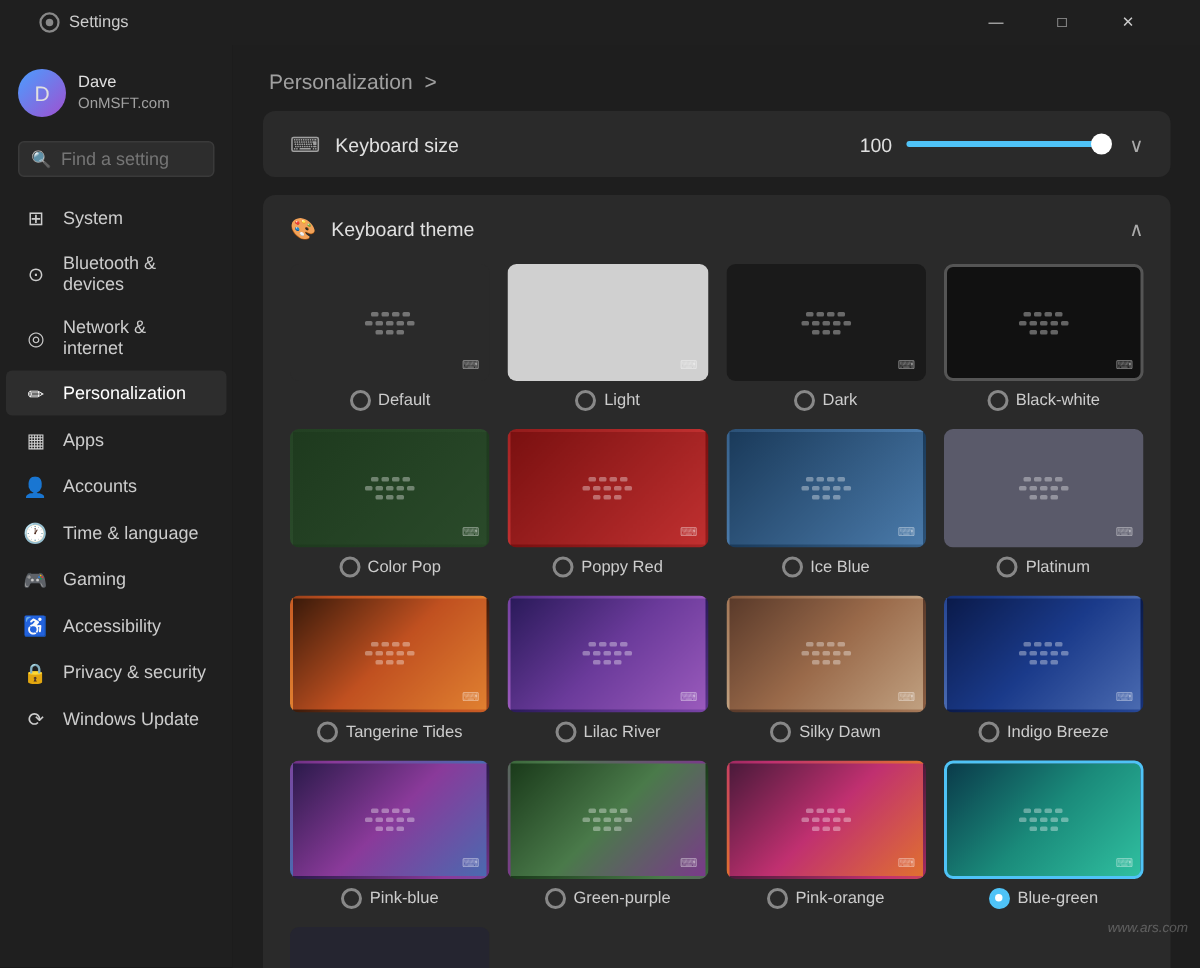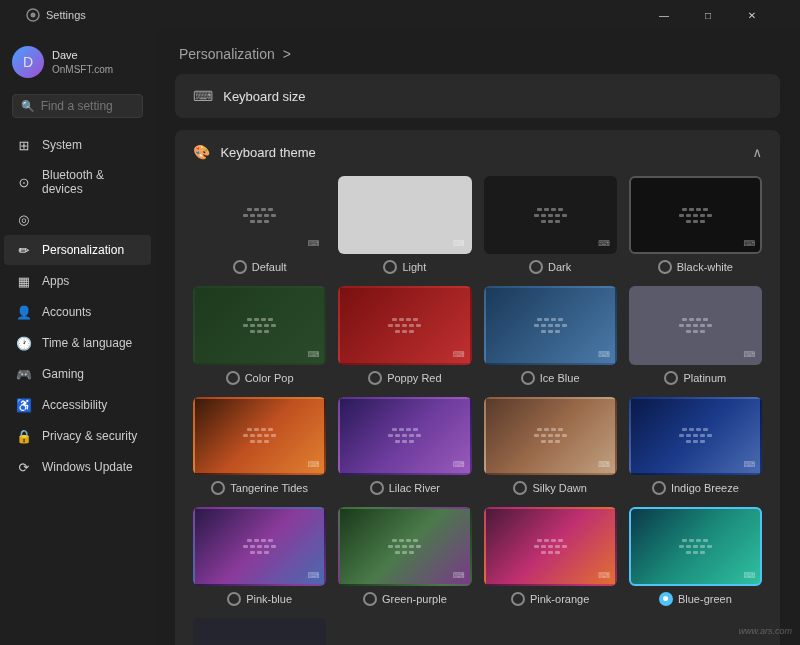--- a/index.html
+++ b/index.html
@@ -319,21 +319,21 @@
     .theme-indigo { background: linear-gradient(135deg, #0a1a4a, #1a3a8a, #4a6ab0); }
     .theme-pink-blue { background: linear-gradient(135deg, #2a1a4a, #8a3a9a, #4a6ab0); }
     .theme-green-purple { background: linear-gradient(135deg, #1a3a1a, #4a7a4a, #7a3a8a); }
     .theme-pink-orange { background: linear-gradient(135deg, #4a1a3a, #c03070, #e07030); }
     .theme-blue-green { background: linear-gradient(135deg, #0a3a4a, #1a8a7a, #30c0a0); }
     .theme-custom { background: #252530; }
 
     
     .watermark {
       position: fixed;
-      bottom: 9px;
+      bottom: 22px;
       right: 8px;
       font-size: 9px;
       color: rgba(255,255,255,0.25);
       pointer-events: none;
       font-style: italic;
     }
   </style>
 </head>
 <body>
 
@@ -370,20 +370,21 @@
         <div class="nav-item">
           <span class="nav-icon">⊞</span>
     <span>System</span>
         </div>
         <div class="nav-item">
           <span class="nav-icon">⊙</span>
     <span>Bluetooth &amp; devices</span>
         </div>
         <div class="nav-item">
           <span class="nav-icon">◎</span>
+    <span>Network &amp; internet</span>
         </div>
         <div class="nav-item active">
           <span class="nav-icon">✏</span>
     <span>Personalization</span>
         </div>
         <div class="nav-item">
           <span class="nav-icon">▦</span>
     <span>Apps</span>
         </div>
         <div class="nav-item">
@@ -419,20 +420,28 @@
       <span class="breadcrumb-parent">Personalization</span>
       <span class="breadcrumb-arrow">&gt;</span>
     </div>
 
     <div class="section">
       <div class="section-row">
         <div class="section-row-label">
           <span class="row-icon">⌨</span>
           <span>Keyboard size</span>
         </div>
+        <div class="slider-container">
+          <span class="slider-value">100</span>
+          <div class="slider-track">
+            <div class="slider-fill"></div>
+            <div class="slider-thumb"></div>
+          </div>
+          <span class="expand-icon">∨</span>
+        </div>
       </div>
     </div>
 
     <div class="theme-section">
       <div class="theme-header">
         <div class="theme-header-left">
           <span class="row-icon">🎨</span>
           <span>Keyboard theme</span>
         </div>
         <span class="expand-icon">∧</span>

